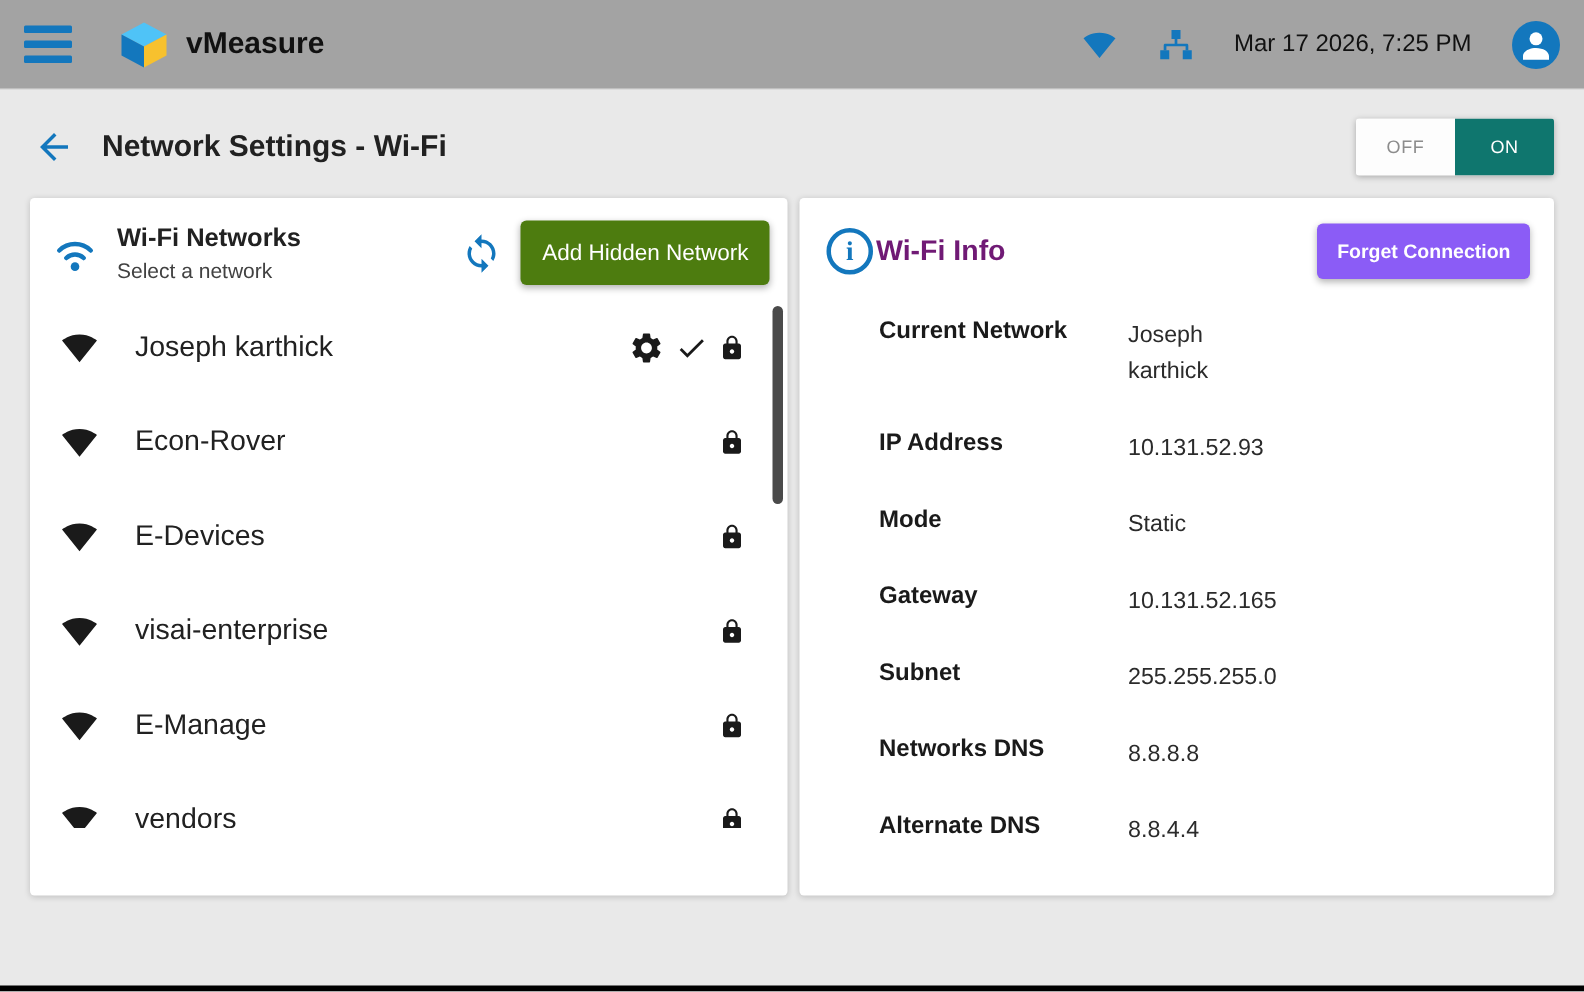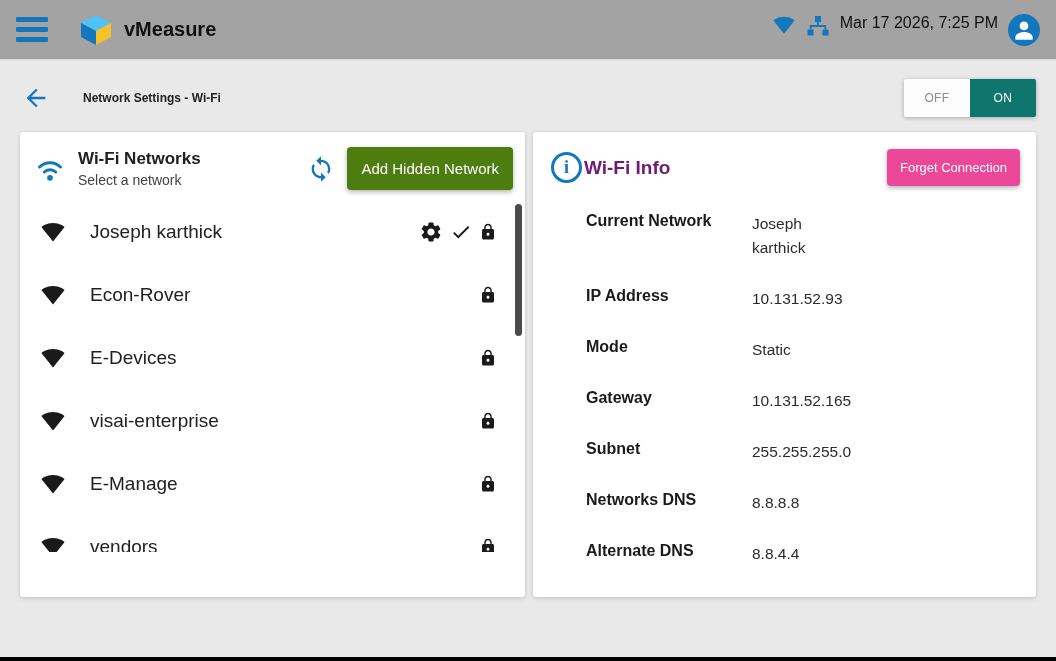--- a/index.html
+++ b/index.html
@@ -12,28 +12,28 @@
   }
   
   .topbar{
     height:60px; background:#a3a3a3; display:flex; align-items:center;
     padding:0 16px; border-bottom:1px solid #dcdcdc;
   }
   .hamburger{ width:32px; display:flex; flex-direction:column; gap:5px; cursor:pointer; margin-right:30px;}
   .hamburger span{ height:5px; background:#1377bd; border-radius:1px;}
   .logo{ margin-right:10px; display:flex; align-items:center;}
   .app-name{ font-size:20px; font-weight:bold; color:#111;}
-  .topbar-right{ margin-left:auto; display:flex; gap:10px;}
+  .topbar-right{ margin-left:auto; display:flex; align-items:center; gap:27px;}
   .datetime{ font-size:16px; color:#111; font-weight:500;}
   .avatar{ width:32px; height:32px; border-radius:50%; background:#1377bd;
     display:flex; align-items:center; justify-content:center; overflow:hidden;}
   
   .page-header{ display:flex; align-items:center; padding:19px 20px 15px 22px;}
   .back-btn{ margin-right:18px; display:flex; align-items:center; cursor:pointer;}
-  .page-title{ font-size:12px; font-weight:bold; color:#212121;margin-left:15px;}
+  .page-title{ font-size:20px; font-weight:bold; color:#212121;}
   .toggle{ margin-left:auto; display:flex; border-radius:2px; overflow:hidden;
     box-shadow:0 1px 4px rgba(0,0,0,.28);}
   .toggle button{ border:none; width:66px; height:38px; font-size:12px; font-weight:500;
     font-family:inherit; letter-spacing:.4px; cursor:pointer;text-align:center;}
   .toggle .off{ background:#fdfdfd; color:#8c8c8c;}
   .toggle .on{ background:#0f766e; color:#fff;}
   
   .panels{ display:flex; gap:8px; padding:0 20px;}
   .card{ background:#fff; border-radius:3px; box-shadow:0 1px 4px rgba(0,0,0,.18);
     height:465px; position:relative; overflow:hidden;}
@@ -53,23 +53,23 @@
   .net-name{ font-size:19px; color:#212121; margin-left:24px;}
   .net-icons{ margin-left:auto; display:flex; align-items:center; gap:7px;}
   .scrollbar{ position:absolute; right:3px; top:72px; width:7px; height:132px;
     background:#4a4a4a; border-radius:4px;}
   
   .info-header{ display:flex; align-items:center; padding:17px 16px 12px 18px;}
   .info-icon{ width:31px; height:31px; border-radius:50%; border:3px solid #1377bd;
     color:#1377bd; font-weight:bold; display:flex; align-items:center; justify-content:center;
     font-size:18px; font-family:"Liberation Serif", serif;}
   .info-title{ font-size:19px; font-weight:bold; margin-left:2px; color:#701a75;}
-  .forget-btn{ margin-left:auto; background:#ec4899; color:#fff; font-size:13px;
+  .forget-btn{ margin-left:auto; background:#8b5cf6; color:#fff; font-size:13px;
     padding:11px 13px; border:none; border-radius:4px; box-shadow:0 2px 5px rgba(0,0,0,.3);
-    font-family:inherit; font-weight:400; cursor:pointer;}
+    font-family:inherit; font-weight:700; cursor:pointer;}
   .fields{ padding:14px 20px 0 20px;}
   .field{ display:flex; margin-bottom:27px;margin-left:33px;}
   .field-label{ width:166px; font-weight:bold; font-size:16px; color:#1a1a1a; flex:none;}
   .field-value{ font-size:15.5px; color:#2b2b2b; line-height:1.55;}
   .field-value.narrow{ max-width:92px;}
   
   .bottom-strip{ position:absolute; left:0; bottom:0; width:100%; height:4px; background:#000;}
   svg{ display:block; }
 </style>
 </head>

